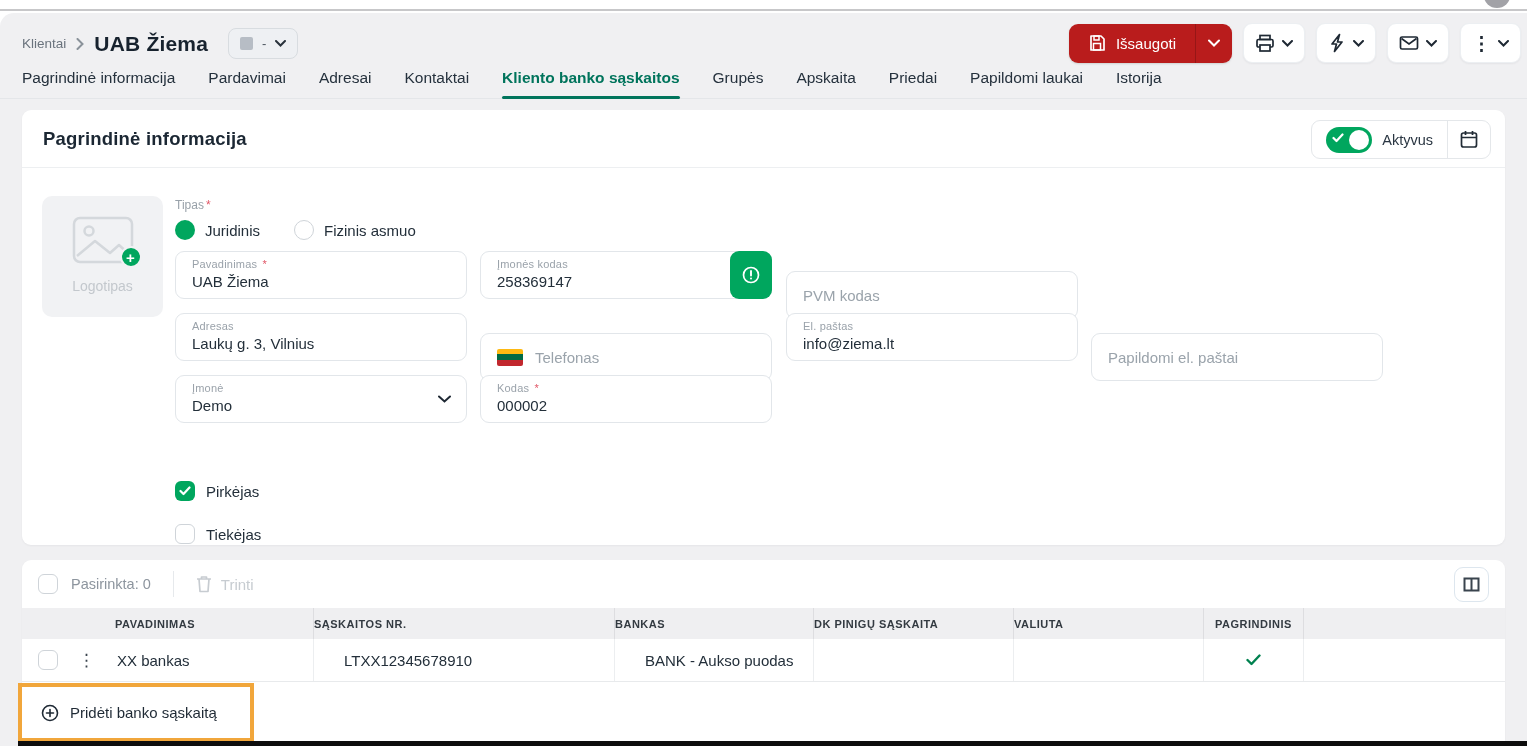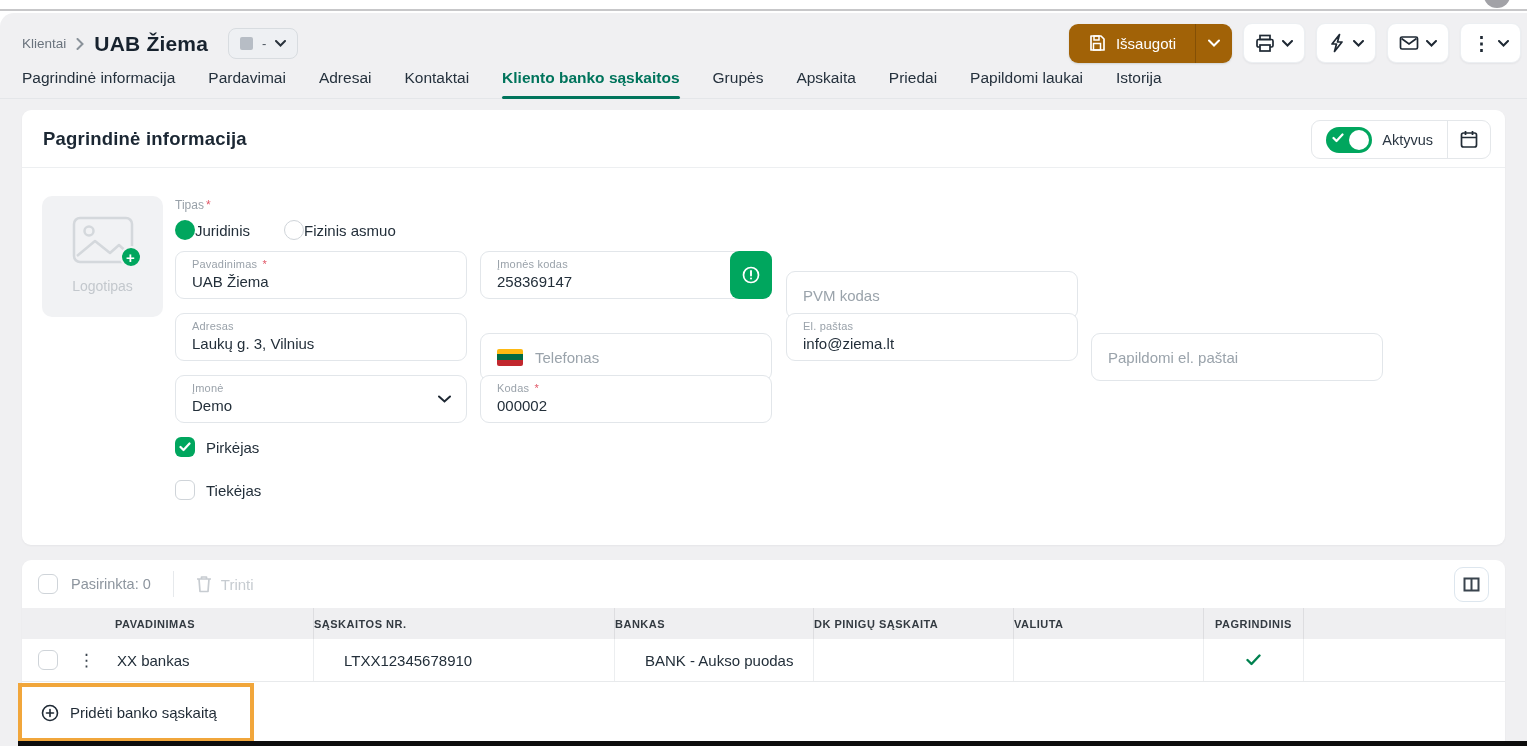--- a/index.html
+++ b/index.html
@@ -14,21 +14,21 @@
   
   .breadcrumb { position:absolute; left:22px; top:28px; display:flex; align-items:center; gap:10px; z-index:2; }
   .bc-parent { font-size:13.5px; color:#6a737d; }
   .bc-sep { display:flex; color:#8a929a; }
   .bc-title { font-size:21px; font-weight:bold; color:#17222e; letter-spacing:.2px; }
   .bc-pill { margin-left:10px; display:flex; align-items:center; gap:9px; background:#eef0f3; border:1px solid #d8dce0; border-radius:8px; padding:7px 11px; cursor:pointer; }
   .bc-swatch { width:13px; height:13px; background:#b7bdc5; border-radius:2px; }
   .bc-dash { font-size:13px; color:#4c555e; }
 
   .actions { position:absolute; right:6px; top:23px; display:flex; align-items:center; gap:11px; z-index:2; }
-  .btn-save { display:flex; align-items:stretch; height:39px; background:#a16207; border-radius:9px; color:#fff; overflow:hidden; cursor:pointer; box-shadow:0 1px 2px rgba(20,40,30,.15); }
+  .btn-save { display:flex; align-items:stretch; height:39px; background:#b91c1c; border-radius:9px; color:#fff; overflow:hidden; cursor:pointer; box-shadow:0 1px 2px rgba(20,40,30,.15); }
   .btn-save-main { display:flex; align-items:center; gap:10px; padding:0 19px; font-size:15px; }
   .btn-save-caret { display:flex; align-items:center; padding:0 12px; border-left:1px solid rgba(0,0,0,.18); }
   .btn-icon { display:flex; align-items:center; gap:7px; height:40px; padding:0 11px; background:#fff; border:1px solid #ecEFF2; border-radius:9px; cursor:pointer; box-shadow:0 1px 2px rgba(30,40,50,.06); color:#1e2833; }
   .chev { display:flex; }
 
   
   .tabs { position:absolute; left:0; right:0; top:69px; display:flex; gap:33px; padding-left:22px; border-bottom:1px solid #e4e6e9; z-index:2; }
   .tab { position:relative; font-size:15.5px; color:#25313d; padding-bottom:11px; cursor:pointer; white-space:nowrap; }
   .tab.active { color:#00745c; font-weight:bold; }
   .tab.active::after { content:''; position:absolute; left:0; right:0; bottom:-1px; height:3px; background:#00745c; border-radius:2px; }
@@ -50,39 +50,39 @@
   
   .logo-box { position:absolute; left:20px; top:86px; width:121px; height:121px; background:#f1f2f4; border-radius:10px; display:flex; flex-direction:column; align-items:center; cursor:pointer; }
   .logo-art { position:relative; margin-top:20px; }
   .logo-plus { position:absolute; right:-8px; bottom:-4px; width:22px; height:22px; border-radius:50%; background:#00a65e; color:#fff; display:flex; align-items:center; justify-content:center; font-size:15px; font-weight:bold; border:2px solid #f1f2f4; }
   .logo-label { margin-top:14px; font-size:14px; color:#c3c8cd;text-align:center; }
 
   
   .tipas-label { position:absolute; left:153px; top:88px; font-size:12px; color:#98a1a9; }
   .req { color:#e05666; margin-left:2px; }
   .radio-row { position:absolute; left:153px; top:110px; display:flex; align-items:center; gap:34px; }
-  .radio-opt { display:flex; align-items:center; cursor:pointer; }
+  .radio-opt { display:flex; align-items:center; gap:10px; cursor:pointer; }
   .radio { width:20px; height:20px; border-radius:50%; }
   .radio.on { background:#00a65e; }
   .radio.off { background:#fff; border:1.5px solid #cfd4d9; }
   .radio-text { font-size:15px; color:#232f3a; }
 
   
   .field { position:absolute; width:292px; height:48px; background:#fff; border:1px solid #e2e6ea; border-radius:9px; padding:6px 16px 0; cursor:text; }
   .flabel { font-size:11px; color:#9aa2aa; letter-spacing:.2px; }
   .fvalue { font-size:15px; color:#232f3a; margin-top:3px; white-space:nowrap; }
   .field.empty { display:flex; align-items:center; padding-top:0;margin-top:20px; }
   .fplaceholder { font-size:15px; color:#9aa3ab; }
   .field-btn { position:absolute; right:-1px; top:-1px; width:42px; height:48px; background:#00a65e; border-radius:9px; display:flex; align-items:center; justify-content:center; cursor:pointer; color:#fff; }
   .field .sel-chev { position:absolute; right:15px; top:19px; color:#1e2833; }
   .flag { width:26px; height:17px; display:flex; flex-direction:column; margin-right:12px; border-radius:2px; overflow:hidden; flex:none; }
   .flag div { flex:1; }
 
   
-  .chk-row { position:absolute; display:flex; align-items:center; gap:11px; cursor:pointer; }
+  .chk-row { position:absolute; display:flex; align-items:center; gap:11px; cursor:pointer;margin-top:44px; }
   .chk { width:20px; height:20px; border-radius:6px; display:flex; align-items:center; justify-content:center; }
   .chk.on { background:#00a65e; color:#fff; }
   .chk.off { background:#fff; border:1.5px solid #cfd4d9; }
   .chk-text { font-size:15px; color:#232f3a; }
 
   
   .card-table { left:22px; top:560px; width:1483px; height:186px; border-radius:9px 9px 0 0; }
   .tbl-toolbar { display:flex; align-items:center; height:48px; padding:0 16px; }
   .tb-label { margin-left:13px; font-size:14.5px; color:#8d959e; }
   .tb-div { width:1px; height:26px; background:#e6e9ec; margin:0 22px; }

